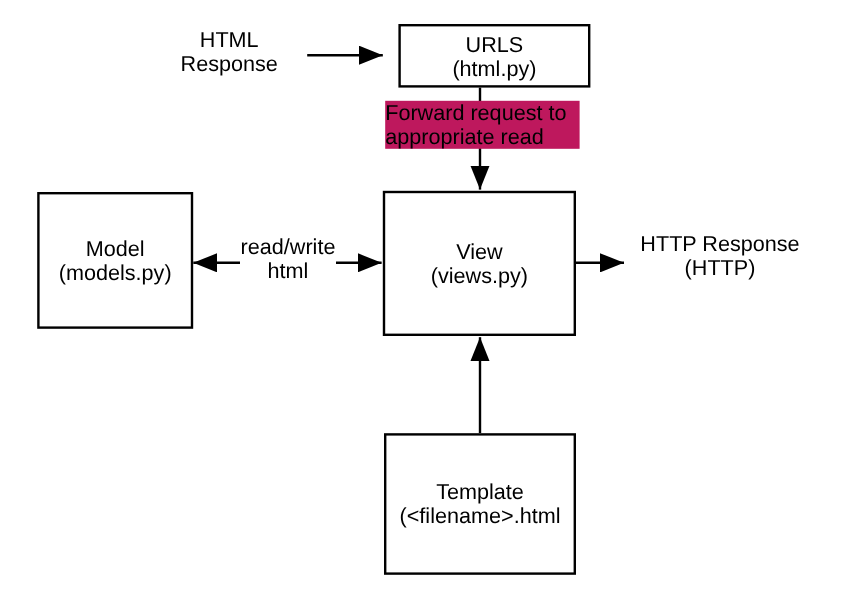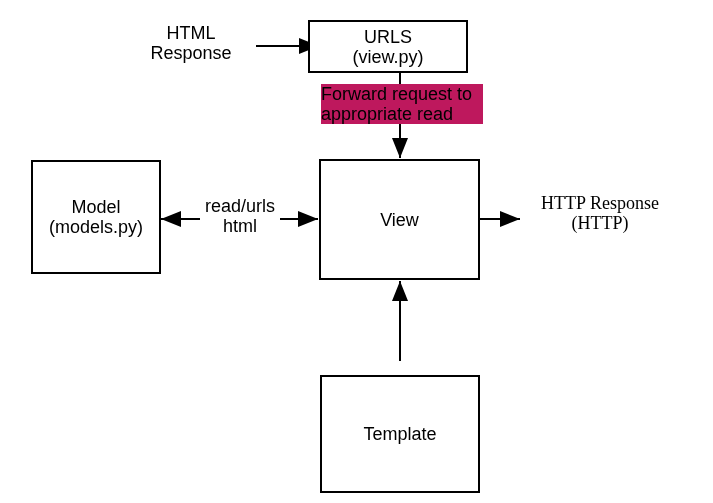--- a/index.html
+++ b/index.html
@@ -31,33 +31,33 @@
     box-sizing: border-box;
     border: 2px solid #000000;
     background: #ffffff;
     display: flex;
     flex-direction: column;
     align-items: center;
     justify-content: center;
     text-align: center;
     z-index: 2;
   }
-  .node-urls     { left: 308px; top: 20px;  width: 160px; height: 53px; text-align: center;  }
+  .node-urls     { left: 332px; top: 20px;  width: 160px; height: 53px; text-align: center;  }
   .node-model    { left: 31px;  top: 160px; width: 130px; height: 114px; }
   .node-view     { left: 319px; top: 159px; width: 161px; height: 121px; }
-  .node-template { left: 320px; top: 375px; width: 160px; height: 118px; }
+  .node-template { left: 320px; top: 361px; width: 160px; height: 118px; }
   .freelabel {
     position: absolute;
     z-index: 3;
     text-align: center;
   }
   .label-http-request  { left: 136px; top: 23px;  width: 110px; }
   .label-forward       { left: 321px; top: 84px;  width: 162px; text-align: left; background: #be185d; }
   .label-read-write    { left: 190px; top: 196px; width: 100px; }
-  .label-http-response { left: 520px; top: 193px; width: 160px; font-family: Liberation Serif, serif; }
+  .label-http-response { left: 520px; top: 193px; width: 160px; }
 </style>
 </head>
 <body>
 
 <div class="canvas">
 
   <svg class="wires" viewBox="0 0 713 503" xmlns="http://www.w3.org/2000/svg">
     <defs>
       <marker id="arrowhead" markerUnits="userSpaceOnUse" markerWidth="20" markerHeight="16" viewBox="0 0 20 16" refX="20" refY="8" orient="auto">
         <path d="M0,0 L20,8 L0,16 Z" fill="#000000"></path>
@@ -66,48 +66,50 @@
     <line x1="256" y1="46" x2="319" y2="46" stroke-width="2" marker-end="url(#arrowhead)" stroke="#000000"></line>
     <line x1="400" y1="72" x2="400" y2="158" stroke-width="2" marker-end="url(#arrowhead)" stroke="#000000"></line>
     <line x1="200" y1="219" x2="161" y2="219" stroke-width="2" marker-end="url(#arrowhead)" stroke="#000000"></line>
     <line x1="280" y1="219" x2="318" y2="219" stroke-width="2" marker-end="url(#arrowhead)" stroke="#000000"></line>
     <line x1="480" y1="219" x2="520" y2="219" stroke-width="2" marker-end="url(#arrowhead)" stroke="#000000"></line>
     <line x1="400" y1="361" x2="400" y2="281" stroke-width="2" marker-end="url(#arrowhead)" stroke="#000000"></line>
   </svg>
 
   <div class="node node-urls">
     <div>URLS</div>
-    <div>(view.py)</div>
+    <div>(html.py)</div>
   </div>
 
   <div class="node node-model">
     <div>Model</div>
     <div>(models.py)</div>
   </div>
 
   <div class="node node-view">
     <div>View</div>
+    <div>(views.py)</div>
   </div>
 
   <div class="node node-template">
     <div>Template</div>
+    <div>(&lt;filename&gt;.html</div>
   </div>
 
   <div class="freelabel label-http-request">
     <div>HTML</div>
     <div>Response</div>
   </div>
 
   <div class="freelabel label-forward">
     <div>Forward request to</div>
     <div>appropriate read</div>
   </div>
 
   <div class="freelabel label-read-write">
-    <div>read/urls</div>
+    <div>read/write</div>
     <div>html</div>
   </div>
 
   <div class="freelabel label-http-response">
     <div>HTTP Response</div>
     <div>(HTTP)</div>
   </div>
 
 </div>
 

